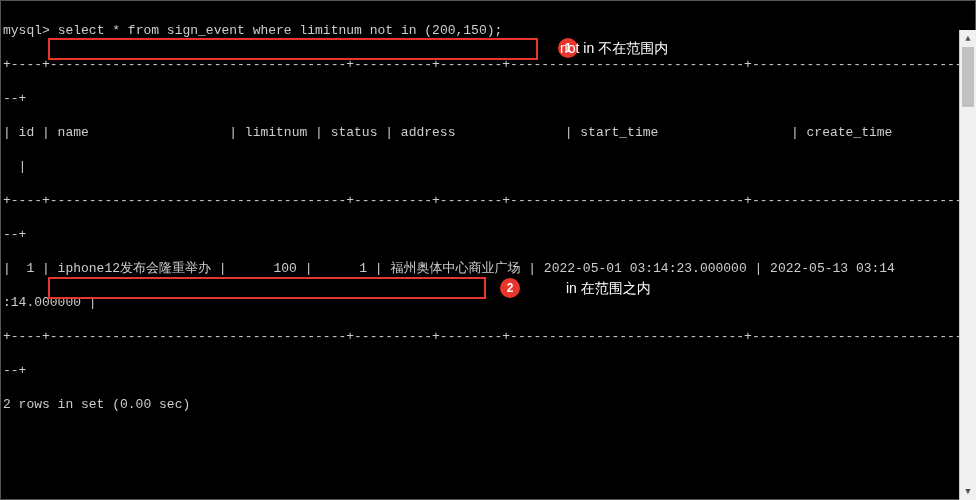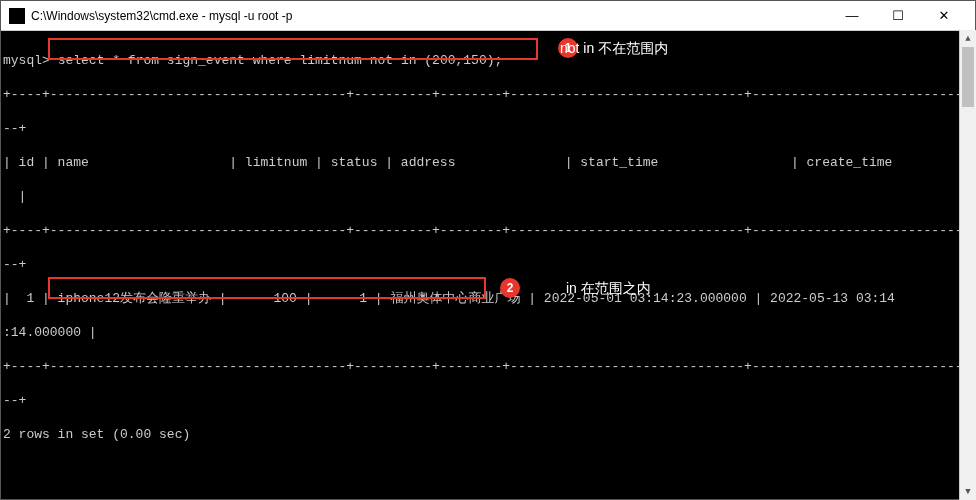--- a/index.html
+++ b/index.html
@@ -109,27 +109,20 @@
     position: absolute;
     color: #fff;
     font-family: sans-serif;
     font-size: 14px;
   }
 </style>
 </head>
 <body>
 
 <div class="window">
-  <div class="titlebar">
-    <span class="icon"></span>
-    <span class="title">C:\Windows\system32\cmd.exe - mysql  -u root -p</span>
-    <div class="winbtn">—</div>
-    <div class="winbtn">☐</div>
-    <div class="winbtn">✕</div>
-  </div>
 
   <div class="terminal">
 <span class="line"><span>mysql&gt;</span> <span>select * from sign_event where limitnum not in (200,150);</span></span>
 <span class="line">+----+--------------------------------------+----------+--------+------------------------------+----------------------------+---------------------------</span>
 <span class="line">--+</span>
 <span class="line">| id | name                  | limitnum | status | address              | start_time                 | create_time</span>
 <span class="line">  |</span>
 <span class="line">+----+--------------------------------------+----------+--------+------------------------------+----------------------------+---------------------------</span>
 <span class="line">--+</span>
 <span class="line">|  1 | iphone12发布会隆重举办 |      100 |      1 | 福州奥体中心商业广场 | 2022-05-01 03:14:23.000000 | 2022-05-13 03:14</span>

